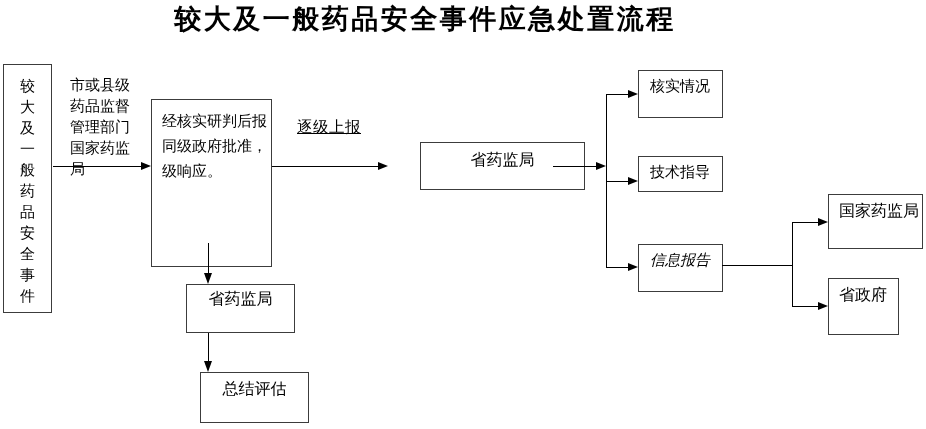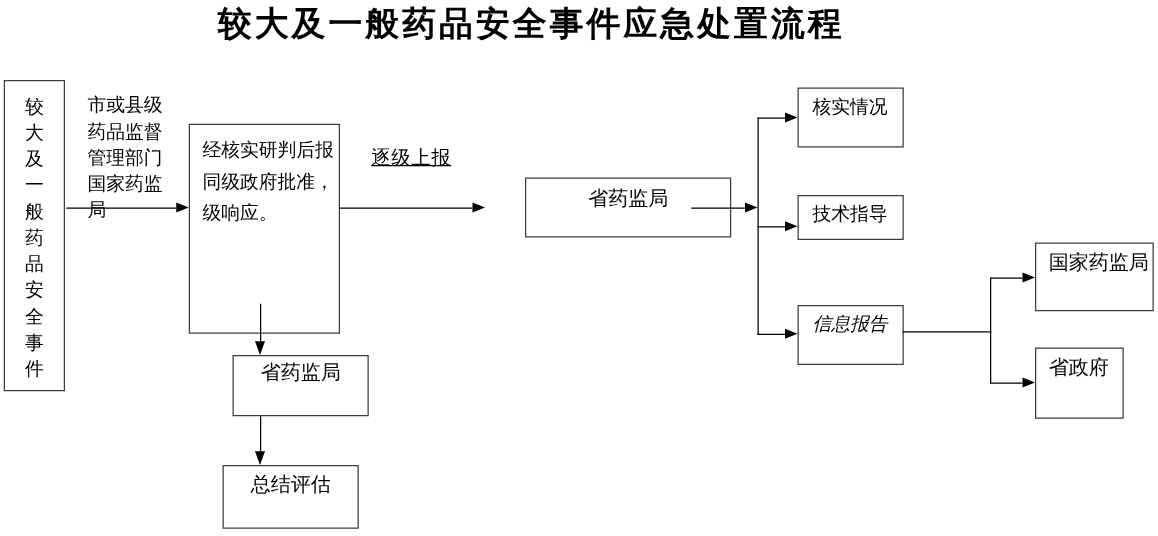--- a/index.html
+++ b/index.html
@@ -81,21 +81,21 @@
   </div>
 
   <div class="box" style="left:828px;top:278px;width:71px;height:57px;padding:6px 0 0 10px;">
     <span>省政府</span>
   </div>
 
   <div class="box tc" style="left:154px;top:284px;width:109px;height:49px;padding-top:4px;">
     <span>省药监局</span>
   </div>
 
-  <div class="box tc" style="left:146px;top:372px;width:109px;height:51px;padding-top:6px;">
+  <div class="box tc" style="left:168px;top:372px;width:109px;height:51px;padding-top:6px;">
     <span>总结评估</span>
   </div>
 
   <div class="hline" style="left:53px;top:166px;width:88px;"></div>
   <div class="ah-r" style="left:141px;top:162px;"></div>
 
   <div class="hline" style="left:272px;top:166px;width:106px;"></div>
   <div class="ah-r" style="left:378px;top:162px;"></div>
 
   <div class="hline" style="left:553px;top:166px;width:43px;"></div>

